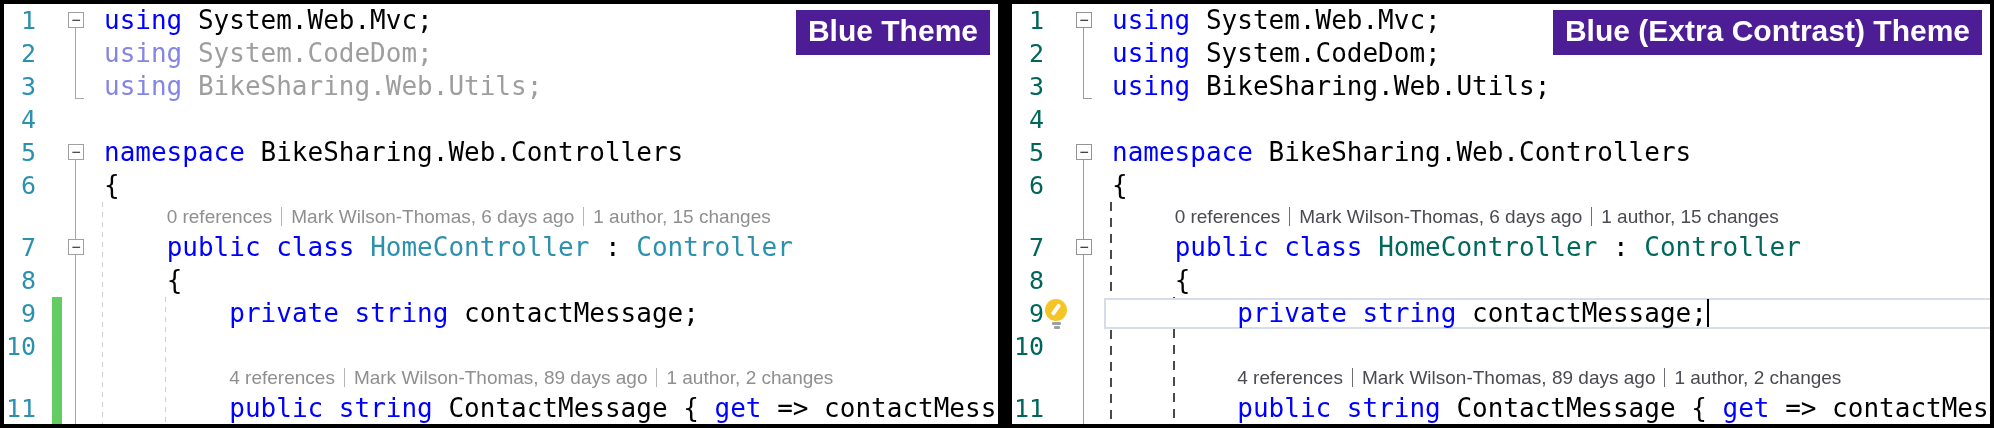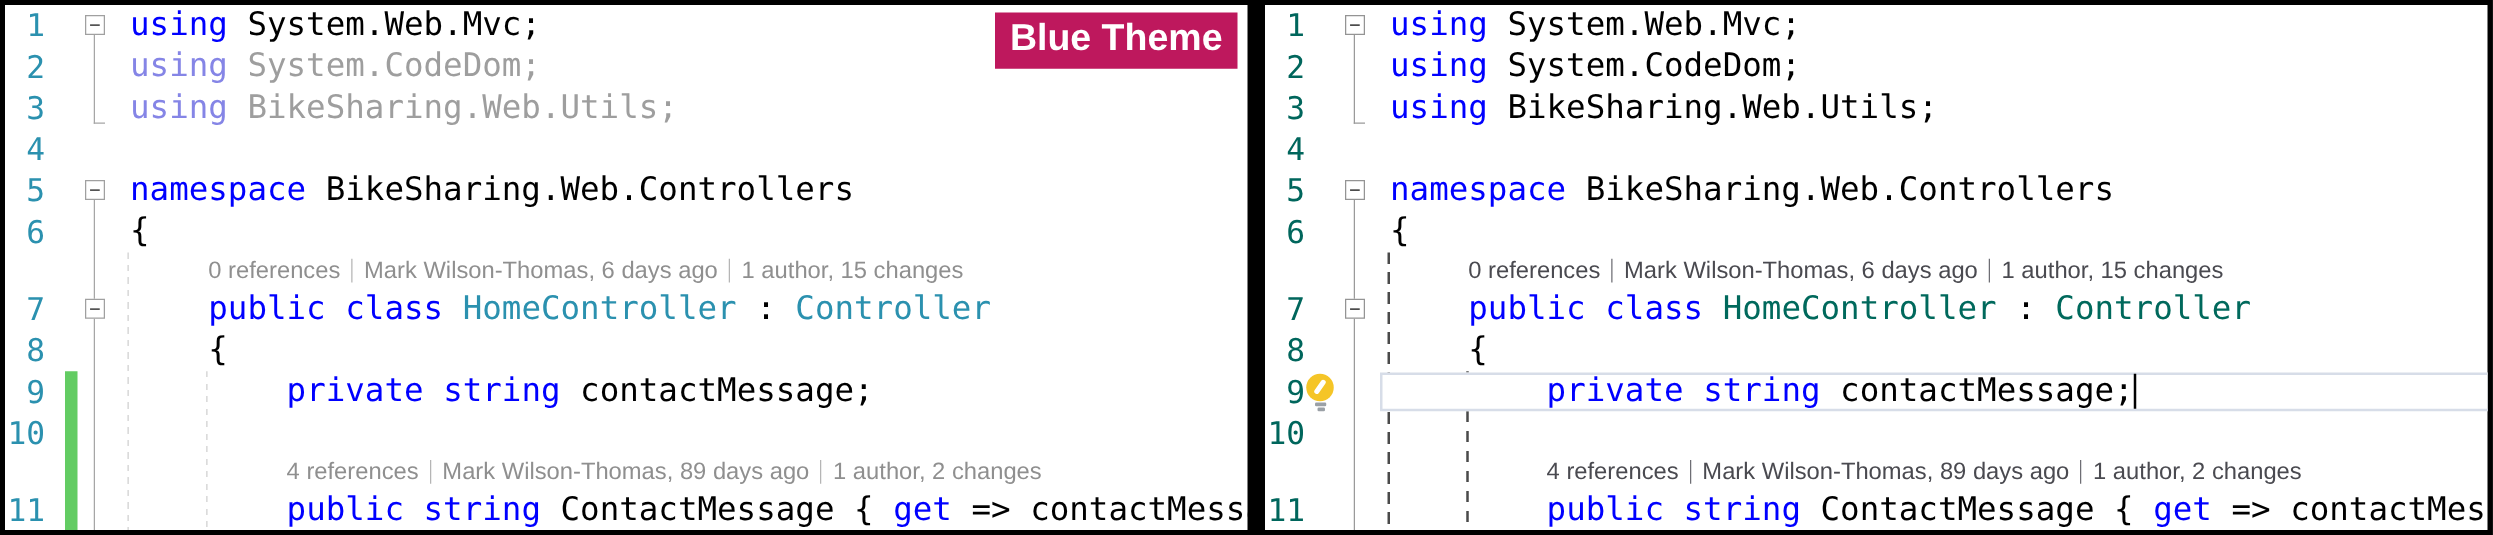--- a/index.html
+++ b/index.html
@@ -1,21 +1,21 @@
 <!DOCTYPE html>
 <html><head>
 <meta charset="utf-8">
 <style>
   html,body{margin:0;padding:0;background:#222;}
   .stage{position:relative;width:1994px;height:428px;background:#000;overflow:hidden;
          font-family:"Liberation Sans",sans-serif;}
   .panel{position:absolute;top:4px;height:420px;background:#fff;overflow:hidden;}
   .panel0{left:4px;width:994px;}
   .panel1{left:1012px;width:978px;}
-  .theme-label{position:absolute;top:6px;right:8px;background:#be185d;color:#fff;
+  .theme-label{position:absolute;top:6px;right:8px;background:#4c1d95;color:#fff;
     font-weight:bold;font-size:30px;line-height:34px;padding:4px 12px 7px 12px;z-index:5;
     letter-spacing:0px;}
   .abs{position:absolute;}
   .code-row{position:absolute;white-space:pre;font-family:"DejaVu Sans Mono","Liberation Mono",monospace;
     font-size:26px;line-height:33px;height:33px;}
   .line-num{position:absolute;width:30px;text-align:right;font-family:"DejaVu Sans Mono","Liberation Mono",monospace;
     font-size:25px;line-height:33px;}
   .fold-box{position:absolute;width:16px;height:16px;background:#fff;box-sizing:border-box;
     display:flex;align-items:center;justify-content:center;font-size:15px;line-height:14px;
     font-family:"DejaVu Sans Mono",monospace;}
@@ -73,20 +73,21 @@
           <div class="lens-div" style="background: rgb(181, 181, 181); position: relative;"></div>
           <div style="position: relative; white-space: pre;">Mark Wilson-Thomas, 89 days ago</div>
           <div class="lens-div" style="background: rgb(181, 181, 181); position: relative;"></div>
           <div style="position: relative; white-space: pre;">1 author, 2 changes</div>
         </div>
         <div class="line-num" style="left: 2px; top: 388px; color: rgb(43, 145, 175);">11</div>
         <div class="code-row" style="left: 225.28px; top: 388px;"><span style="color: rgb(0, 0, 255);">public</span><span style="color: rgb(0, 0, 0);"> </span><span style="color: rgb(0, 0, 255);">string</span><span style="color: rgb(0, 0, 0);"> ContactMessage { </span><span style="color: rgb(0, 0, 255);">get</span><span style="color: rgb(0, 0, 0);"> =&gt; contactMessage</span></div>
       </div>
   </section>
   <section class="panel panel1" id="panel-1">
+    <div class="theme-label">Blue (Extra Contrast) Theme</div>
     <div class="abs editor-layer" style="left:0;top:0;right:0;bottom:0;">
         <div class="abs" style="left: 71px; top: 24px; width: 1px; height: 71px; background: rgb(154, 154, 154);"></div>
         <div class="abs" style="left: 71px; top: 94px; width: 9px; height: 1px; background: rgb(154, 154, 154);"></div>
         <div class="abs" style="left: 71px; top: 156px; width: 1px; height: 264px; background: rgb(154, 154, 154);"></div>
         <div class="guide" style="left: 98px; top: 198px; width: 2px; height: 222px; background: repeating-linear-gradient(rgb(74, 74, 74) 0px, rgb(74, 74, 74) 9px, transparent 9px, transparent 16px);"></div>
         <div class="guide" style="left: 160.64px; top: 293px; width: 2px; height: 127px; background: repeating-linear-gradient(rgb(74, 74, 74) 0px, rgb(74, 74, 74) 9px, transparent 9px, transparent 16px);"></div>
         <div class="abs" style="left: 92px; top: 294px; width: 884px; height: 27px; border: 2px solid rgb(215, 221, 232); background: rgb(255, 255, 255);"></div>
         <div class="line-num" style="left: 2px; top: 0px; color: rgb(0, 102, 92);">1</div>
         <div class="fold-box" style="left: 64px; top: 8px; border: 1px solid rgb(148, 148, 148); color: rgb(58, 58, 58);">−</div>
         <div class="code-row" style="left: 100px; top: 0px;"><span style="color: rgb(0, 0, 255);">using</span><span style="color: rgb(0, 0, 0);"> System.Web.Mvc;</span></div>

